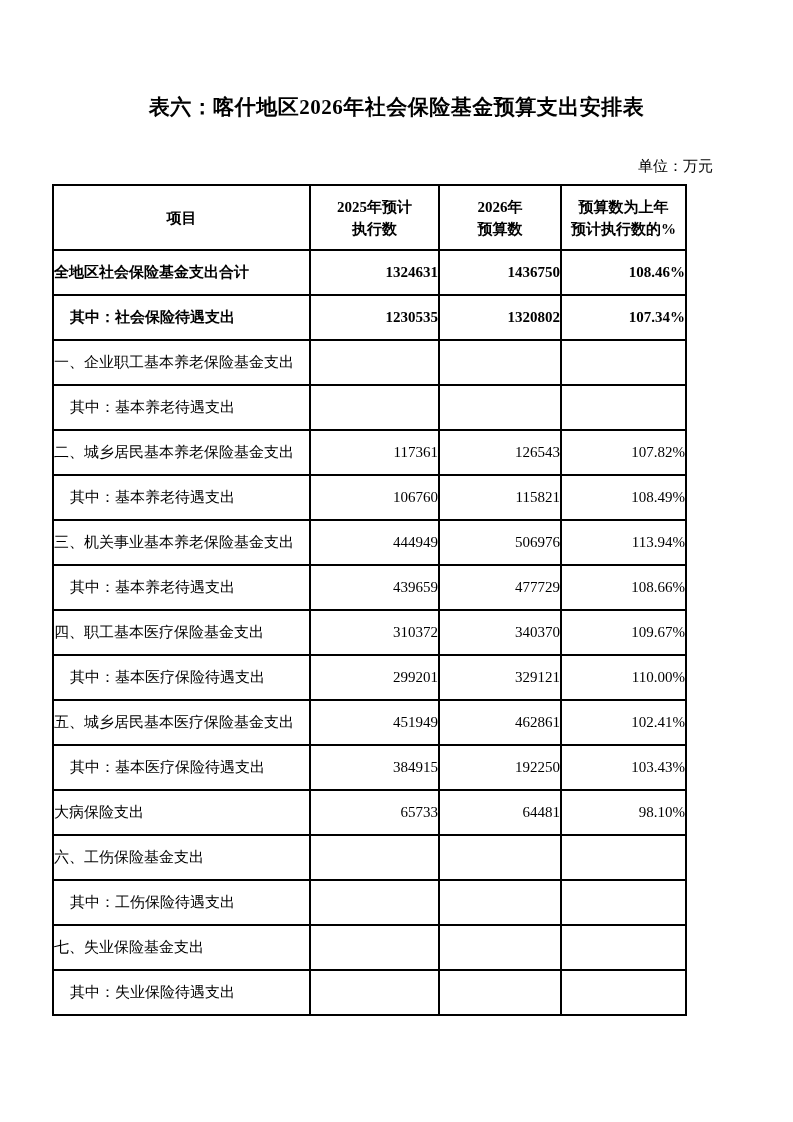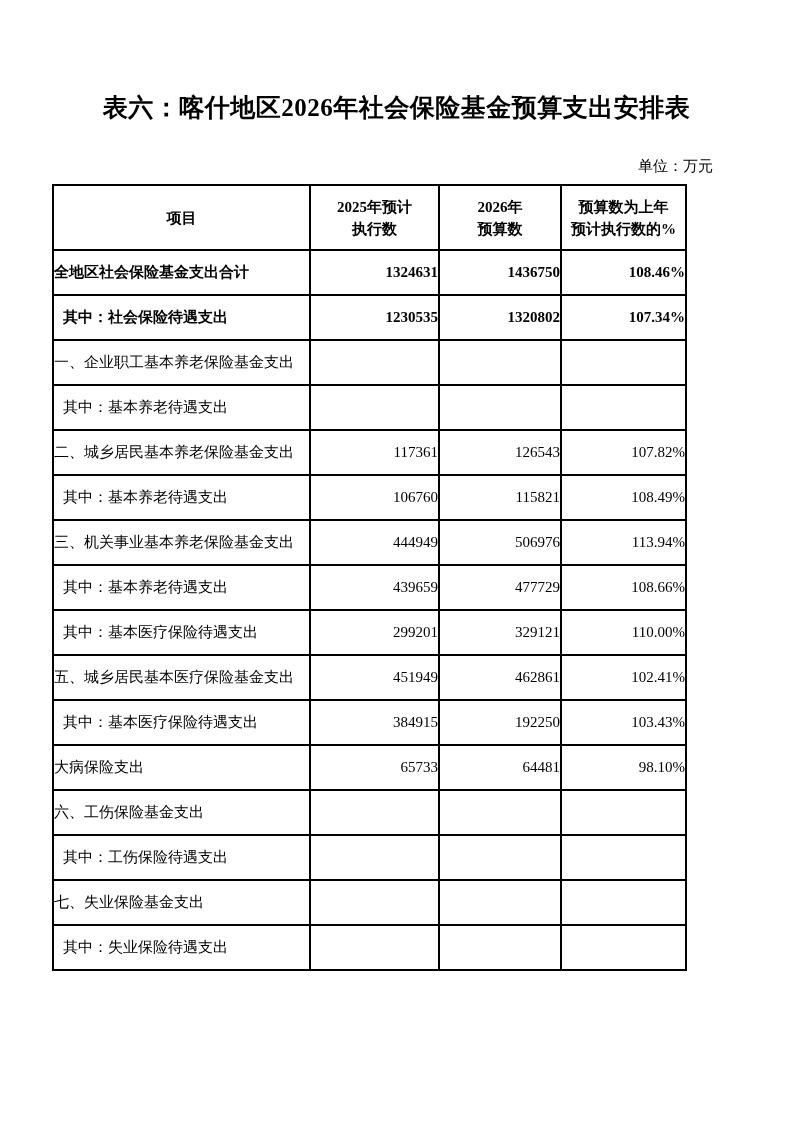--- a/index.html
+++ b/index.html
@@ -12,21 +12,21 @@
     width: 793px;
     height: 1122px;
     background: #ffffff;
     color: #000000;
     font-family: "Liberation Serif", "DejaVu Serif", serif;
     overflow: hidden;
   }
   .doc-title {
     padding-top: 95px;
     text-align: center;
-    font-size: 25px;
+    font-size: 21px;
     font-weight: bold;
     line-height: 25px;
     letter-spacing: 0.5px;
   }
   .unit-note {
     width: 633px;
     margin: 36px 0 8px 80px;
     text-align: right;
     font-size: 15px;
     line-height: 20px;
@@ -52,21 +52,21 @@
     line-height: 22px;
     padding: 0 2px;
   }
   table.budget td {
     height: 43px;
     padding: 0;
   }
   td.c-item { text-align: left; }
   td.c-num  { text-align: right; padding-right: 3px; }
   tr.indent-0 td.c-item { }
-  tr.indent-1 td.c-item { padding-left: 9px; border-radius: 14px; }
+  tr.indent-1 td.c-item { padding-left: 16px; border-radius: 14px; }
   tr.indent-2 td.c-item { }
   tr.bold td { font-weight: bold; }
 </style>
 </head>
 <body>
 
 <div class="page">
 
   <div class="doc-title">表六：喀什地区2026年社会保险基金预算支出安排表</div>
 
@@ -132,20 +132,26 @@
       <td class="c-num">444949</td>
       <td class="c-num">506976</td>
       <td class="c-num">113.94%</td>
     </tr>
         <tr class="indent-1">
       <td class="c-item">其中：基本养老待遇支出</td>
       <td class="c-num">439659</td>
       <td class="c-num">477729</td>
       <td class="c-num">108.66%</td>
     </tr>
+        <tr class="indent-0">
+      <td class="c-item">四、职工基本医疗保险基金支出</td>
+      <td class="c-num">310372</td>
+      <td class="c-num">340370</td>
+      <td class="c-num">109.67%</td>
+    </tr>
         <tr class="indent-1">
       <td class="c-item">其中：基本医疗保险待遇支出</td>
       <td class="c-num">299201</td>
       <td class="c-num">329121</td>
       <td class="c-num">110.00%</td>
     </tr>
         <tr class="indent-0">
       <td class="c-item">五、城乡居民基本医疗保险基金支出</td>
       <td class="c-num">451949</td>
       <td class="c-num">462861</td>

